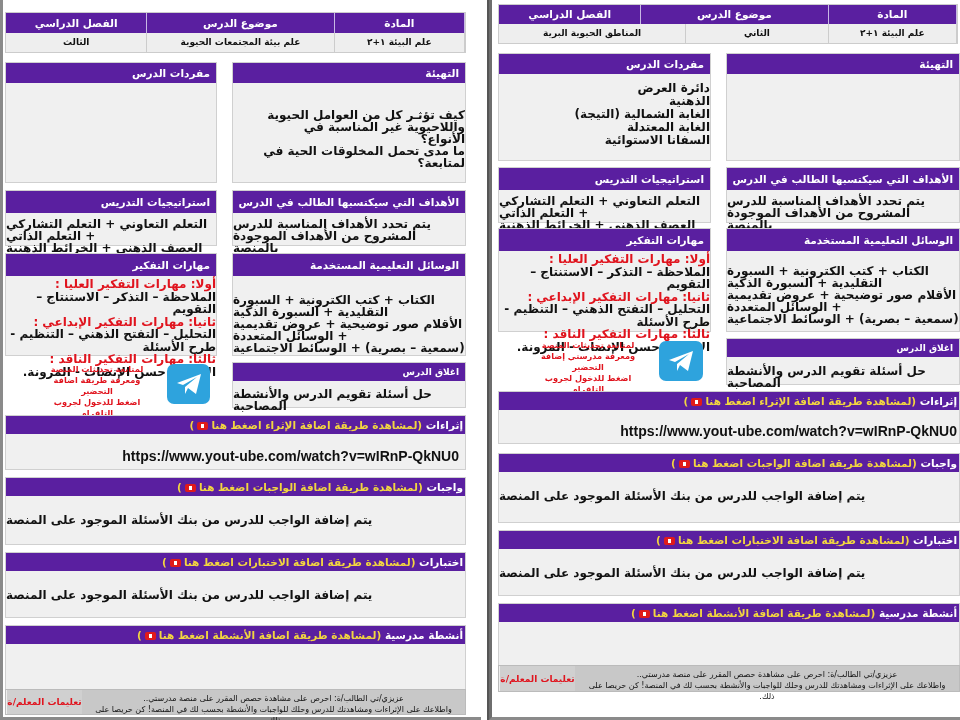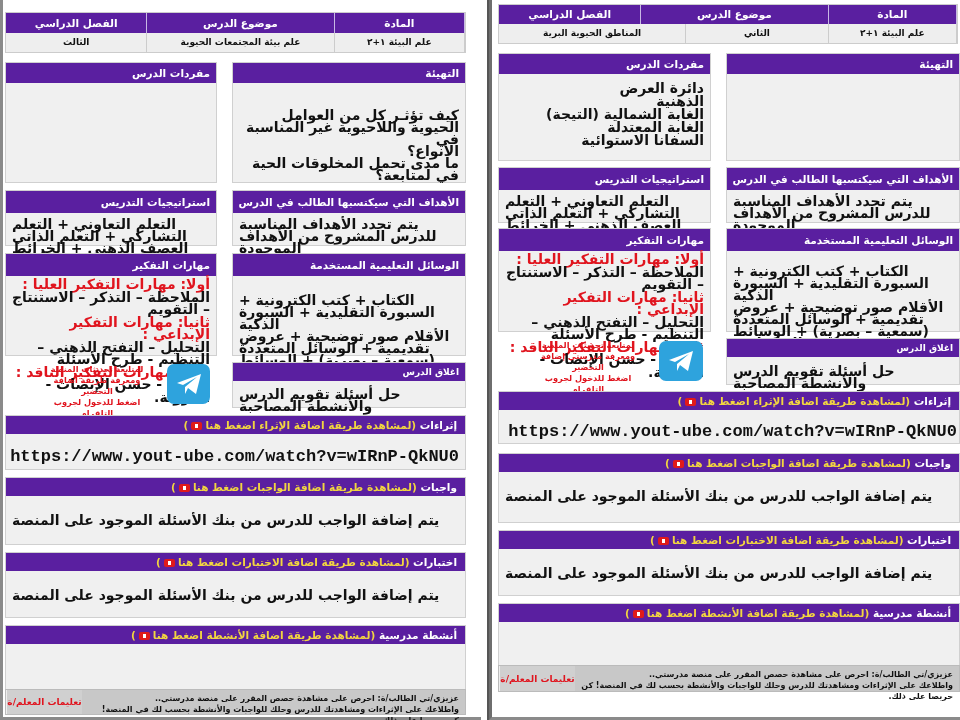--- a/index.html
+++ b/index.html
@@ -18,40 +18,40 @@
     display: flex; align-items: center; justify-content: center; border-right: 1px solid #c8b8e4; }
   .val-cell { background: #eeeeee; color: #111; font-size: 9px; font-weight: bold; text-align: center;
     display: flex; align-items: center; justify-content: center; border-right: 1px solid #cccccc; direction: rtl; }
   .info-table { display: flex; flex-direction: column; border: 1px solid #cccccc; }
   .info-row { display: flex; flex-direction: row-reverse; }
 
   .box { border: 1px solid #d0d0d0; background: #f0f0f0; direction: rtl; }
   .box-title { background: #5a1fa0; color: #ffffff; font-weight: bold; font-size: 10.5px; padding: 0 6px;
     height: 20px; line-height: 20px; text-align: right; white-space: nowrap; overflow: hidden; }
   .box-title.small { font-size: 9px; height: 18px; line-height: 18px; }
-  .box-body { font-size: 14px; font-weight: bold; color: #111; line-height: 12px; padding: 4px 6px; }
+  .box-body { font-size: 12px; font-weight: bold; color: #111; line-height: 12px; padding: 4px 0; }
   .center { text-align: left; }
   .right { text-align: right; }
   .red { color: #e0141e; }
 
   .wide-title { background: #5a1fa0; color: #ffffff; font-weight: bold; font-size: 10.5px;
-    height: 18px; line-height: 18px; padding: 0 8px; text-align: right; direction: rtl; white-space: nowrap; overflow: hidden; }
+    height: 18px; line-height: 18px; padding: 0 2px; text-align: right; direction: rtl; white-space: nowrap; overflow: hidden; }
   .wide-title .yellow { color: #f2d640; }
   .yt-icon { display: inline-block; width: 11px; height: 8px; background: #e01a1a; border-radius: 2px;
     vertical-align: middle; position: relative; margin: 0 3px; }
   .yt-icon::after { content: ""; position: absolute; left: 4px; top: 2px; width: 3px; height: 4px; background: #fff; }
 
-  .url { font-family: Liberation Mono, monospace; font-weight: bold; font-size: 17px; color: #111; direction: ltr; }
+  .url { font-family: Liberation Sans, sans-serif; font-weight: bold; font-size: 14px; color: #111; direction: ltr; }
 
   .tg-icon { background: #2ea3dd; border-radius: 7px; display: flex; align-items: center; justify-content: center; }
   .tg-text { color: #e0141e; font-size: 8.2px; font-weight: bold; text-align: center; line-height: 11px; direction: rtl; }
 
   .teacher-row { display: flex; flex-direction: row-reverse; background: #c8c8c8; border: 1px solid #bbb; direction: rtl; }
   .teacher-label { color: #e0141e; font-weight: bold; font-size: 9px; display: flex; align-items: center; justify-content: center; background: #d0d0d0; border-left: 1px solid #eee; }
-  .teacher-text { font-size: 8px; font-weight: bold; color: #111; padding: 3px 6px; line-height: 11px; text-align: right; flex: 1; }
+  .teacher-text { font-size: 8px; font-weight: normal; color: #111; padding: 3px 6px; line-height: 11px; text-align: center; flex: 1; }
 </style>
 </head>
 <body>
 
 <div class="page" id="page-left">
 
   <div class="abs info-table" style="left:2px; top:12px; width:461px; height:41px;">
     <div class="info-row" style="height:20px;">
       <div class="hdr-cell" style="width:131px;">المادة</div>
       <div class="hdr-cell" style="width:188px;">موضوع الدرس</div>

